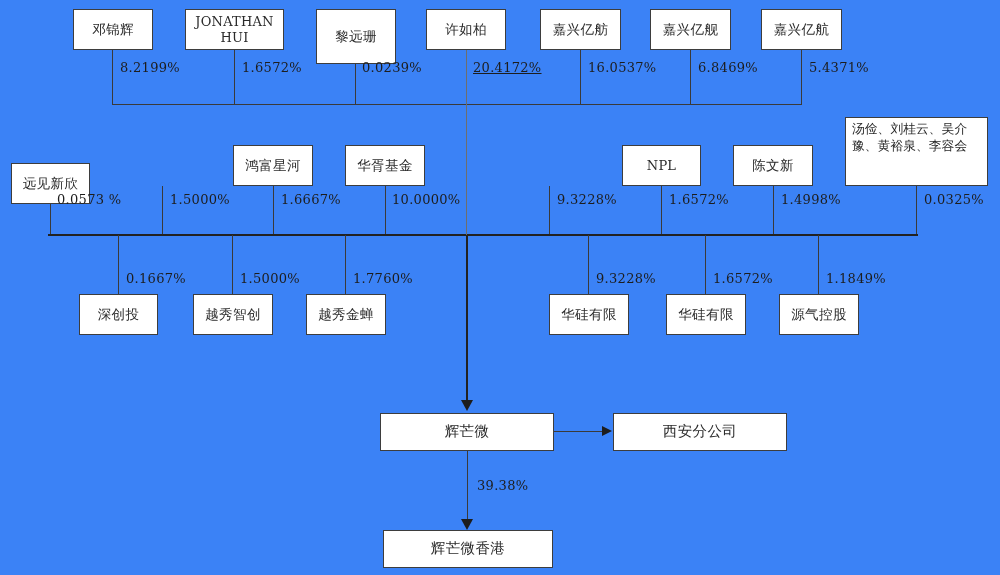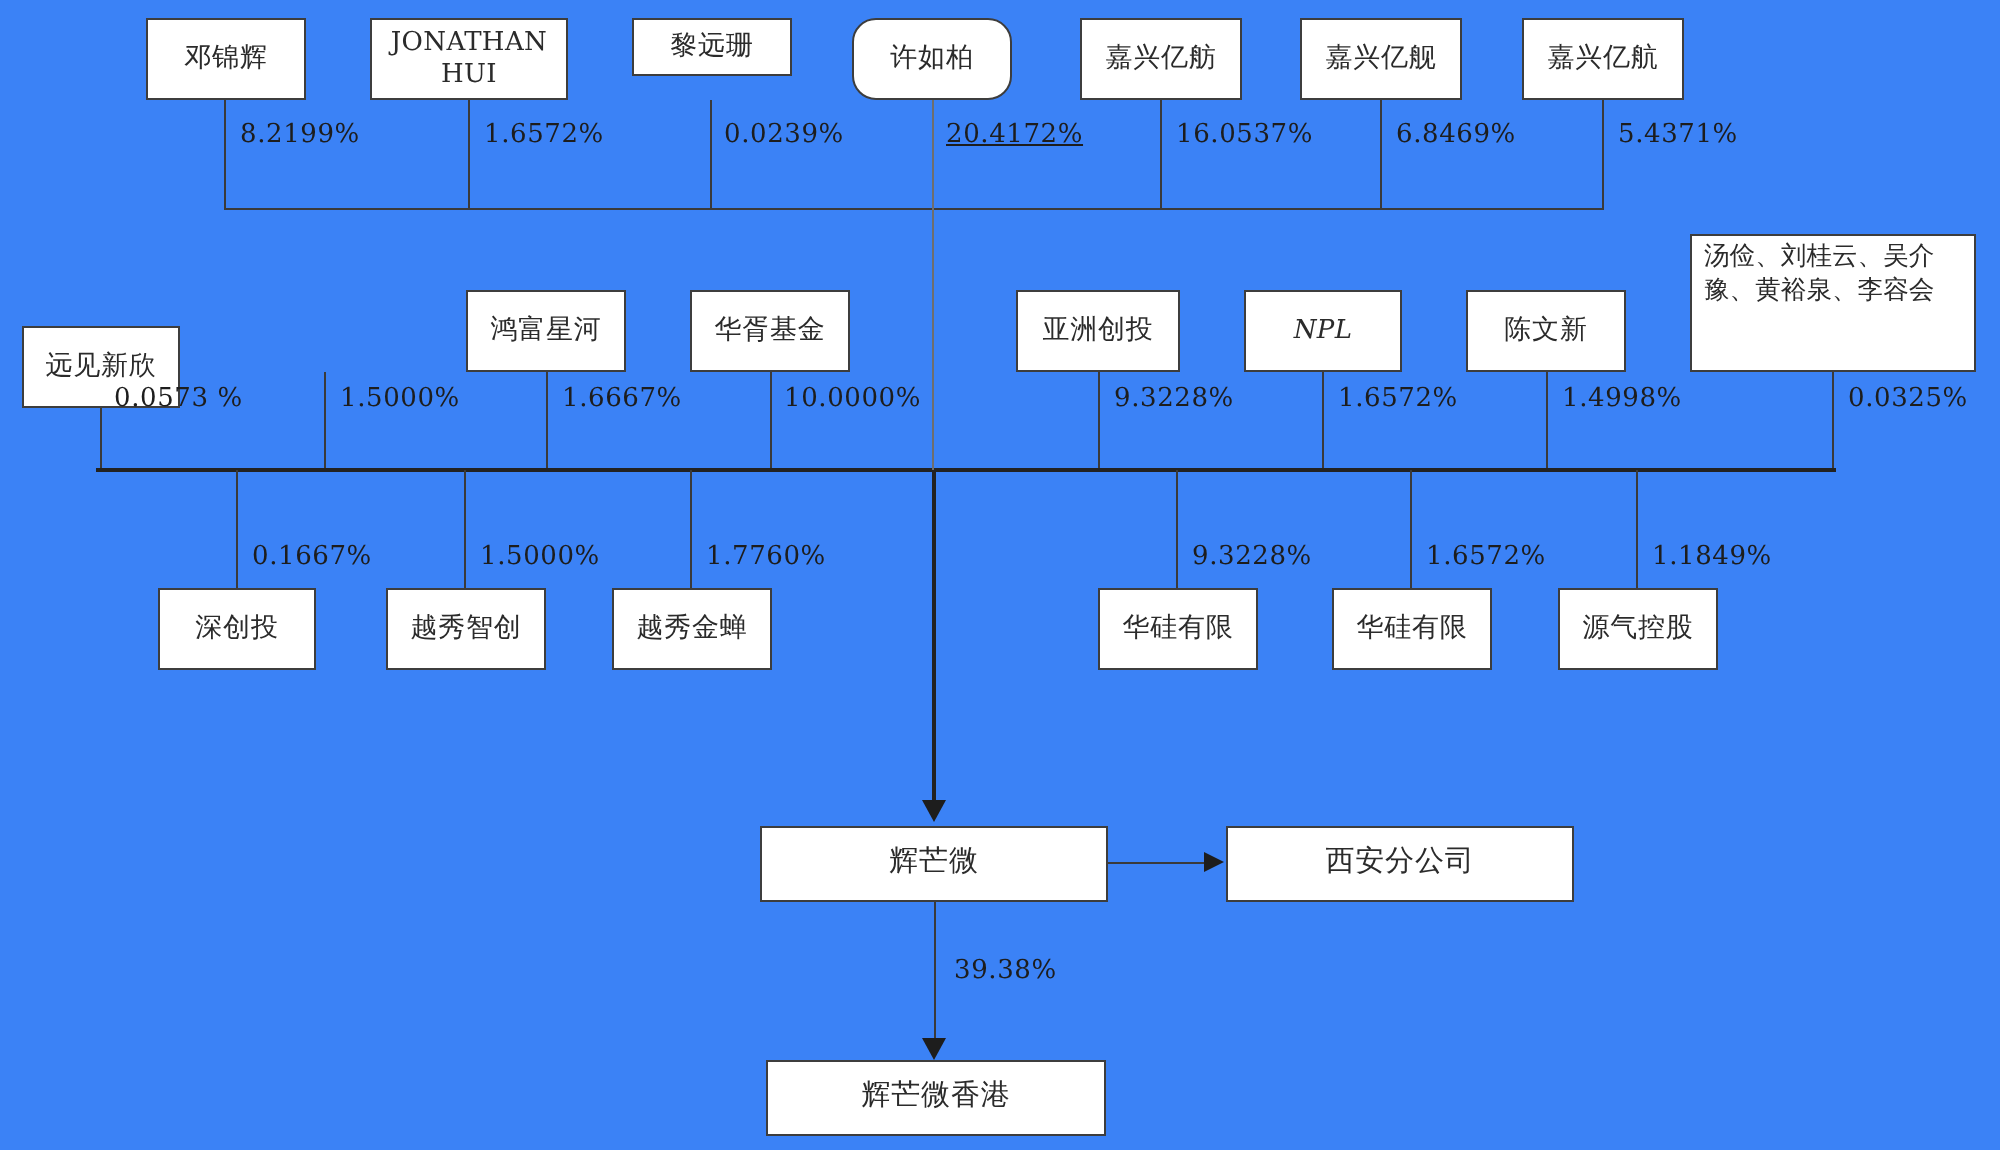--- a/index.html
+++ b/index.html
@@ -70,22 +70,22 @@
     background:transparent;
   }
 </style>
 </head>
 <body>
 
 <div id="canvas">
 
   <div class="box" style="left:73px;top:9px;width:80px;height:41px;">邓锦辉</div>
   <div class="box latin" style="left:185px;top:9px;width:99px;height:41px;">JONATHAN HUI</div>
-  <div class="box" style="left:316px;top:9px;width:80px;height:29px;">黎远珊</div>
-  <div class="box" style="left:426px;top:9px;width:80px;height:41px;border-radius:12px;">许如柏</div>
+  <div class="box" style="left:316px;top:9px;width:80px;height:55px;">黎远珊</div>
+  <div class="box" style="left:426px;top:9px;width:80px;height:41px;">许如柏</div>
   <div class="box" style="left:540px;top:9px;width:81px;height:41px;">嘉兴亿舫</div>
   <div class="box" style="left:650px;top:9px;width:81px;height:41px;">嘉兴亿舰</div>
   <div class="box" style="left:761px;top:9px;width:81px;height:41px;">嘉兴亿航</div>
 
   <div class="ln v" style="left:112px;top:50px;height:55px;"></div>
   <div class="ln v" style="left:234px;top:50px;height:55px;"></div>
   <div class="ln v" style="left:355px;top:50px;height:55px;"></div>
   <div class="ln v thin" style="left:466px;top:50px;height:55px;"></div>
   <div class="ln v" style="left:580px;top:50px;height:55px;"></div>
   <div class="ln v" style="left:690px;top:50px;height:55px;"></div>
@@ -97,22 +97,21 @@
   <div class="pct" style="left:242px;top:60px;">1.6572%</div>
   <div class="pct" style="left:362px;top:60px;">0.0239%</div>
   <div class="pct" style="left:473px;top:60px;text-decoration:underline;">20.4172%</div>
   <div class="pct" style="left:588px;top:60px;">16.0537%</div>
   <div class="pct" style="left:698px;top:60px;">6.8469%</div>
   <div class="pct" style="left:809px;top:60px;">5.4371%</div>
 
   <div class="box" style="left:11px;top:145px;width:79px;height:41px;margin-top:18px;">远见新欣</div>
   <div class="box" style="left:233px;top:145px;width:80px;height:41px;">鸿富星河</div>
   <div class="box" style="left:345px;top:145px;width:80px;height:41px;">华胥基金</div>
-  <div class="box" style="left:508px;top:145px;width:82px;height:41px;">亚洲创投</div>
-  <div class="box latin" style="left:622px;top:145px;width:79px;height:41px;font-style:italic;">NPL</div>
+  <div class="box latin" style="left:622px;top:145px;width:79px;height:41px;">NPL</div>
   <div class="box" style="left:733px;top:145px;width:80px;height:41px;">陈文新</div>
   <div class="box multi" style="left:845px;top:117px;width:143px;height:69px;">汤俭、刘桂云、吴介豫、黄裕泉、李容会</div>
 
   <div class="ln v" style="left:50px;top:186px;height:49px;"></div>
   <div class="ln v" style="left:162px;top:186px;height:49px;"></div>
   <div class="ln v" style="left:273px;top:186px;height:49px;"></div>
   <div class="ln v" style="left:385px;top:186px;height:49px;"></div>
   <div class="ln v" style="left:549px;top:186px;height:49px;"></div>
   <div class="ln v" style="left:661px;top:186px;height:49px;"></div>
   <div class="ln v" style="left:773px;top:186px;height:49px;"></div>

